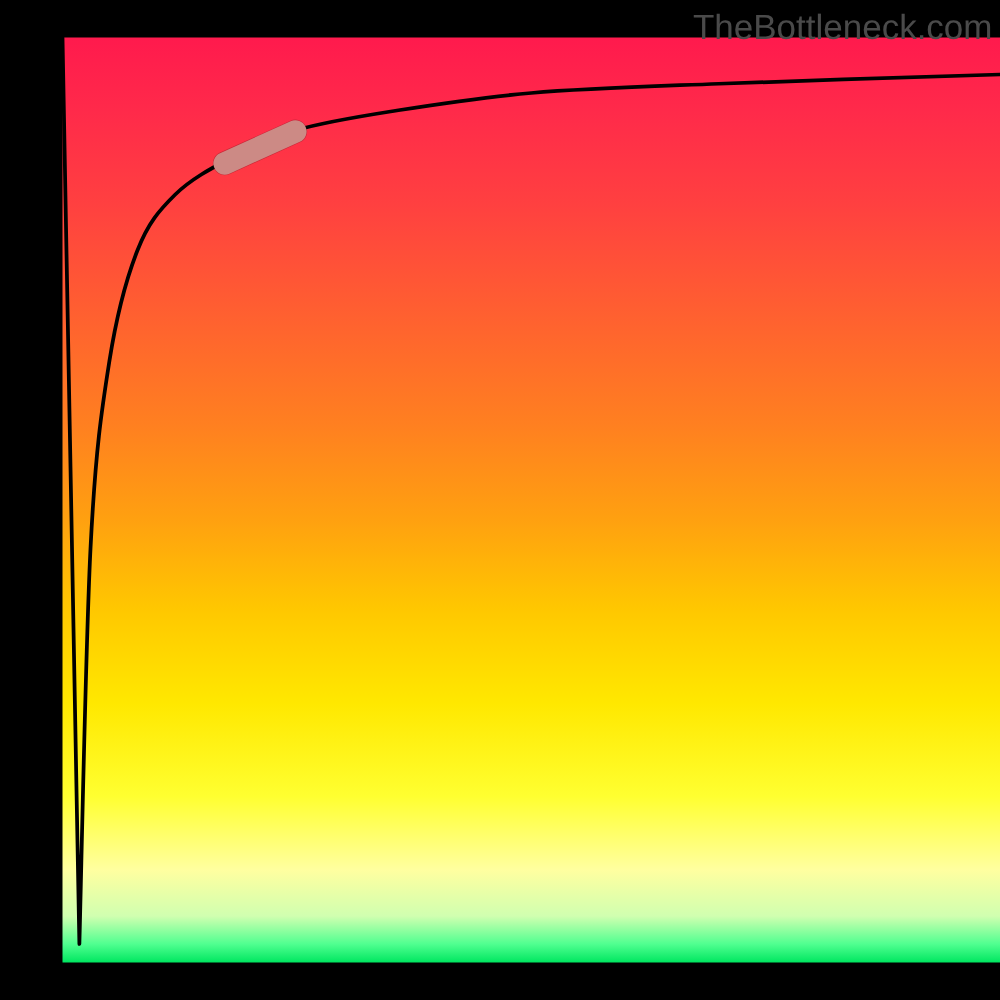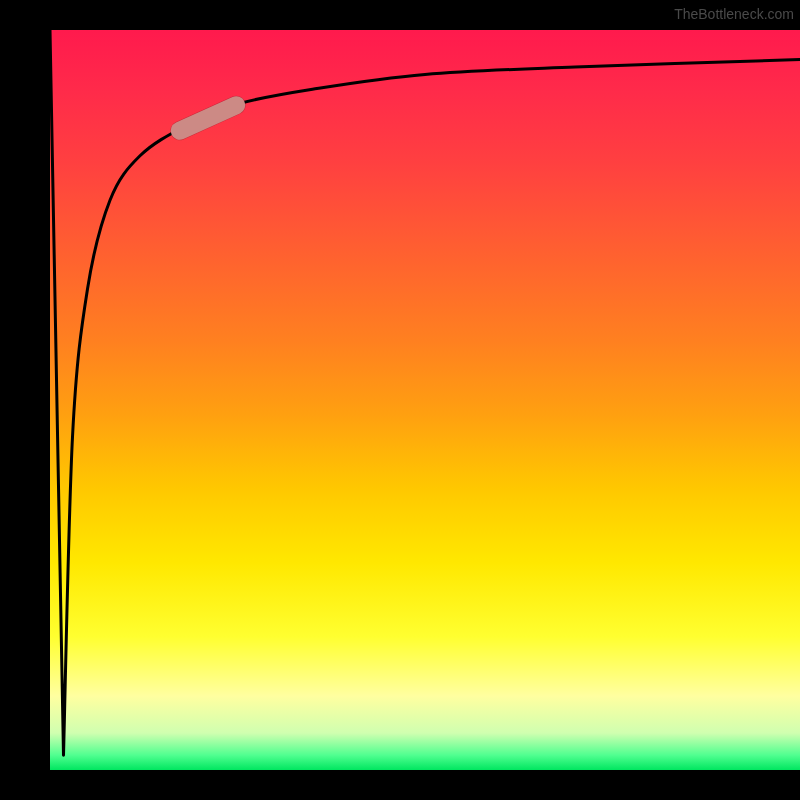--- a/index.html
+++ b/index.html
@@ -32,21 +32,21 @@
       #d0ffb0 95%,
       #50ff90 98%,
       #00e660 100%
     );
   }
   .attribution {
     position: absolute;
     top: 6px;
     right: 6px;
     color: #4a4a4a;
-    font-size: 14px;
+    font-size: 28px;
     font-weight: 500;
     z-index: 10;
   }
   svg.curve {
     position: absolute;
     left: 0;
     top: 0;
     width: 750px;
     height: 740px;
     overflow: visible;

